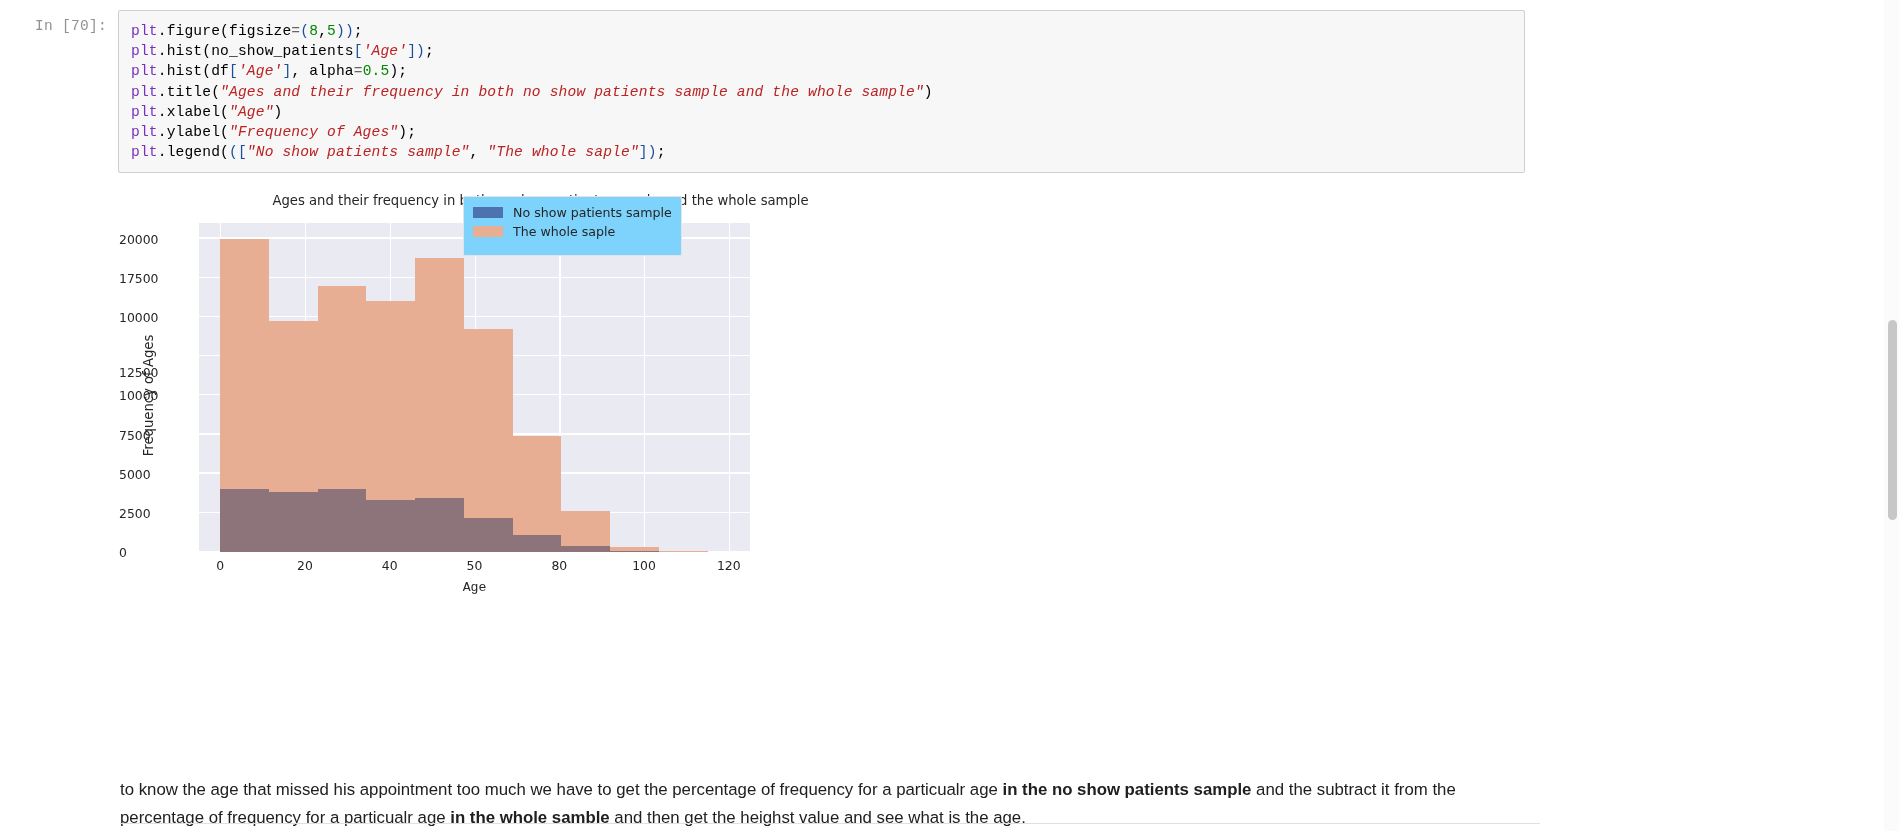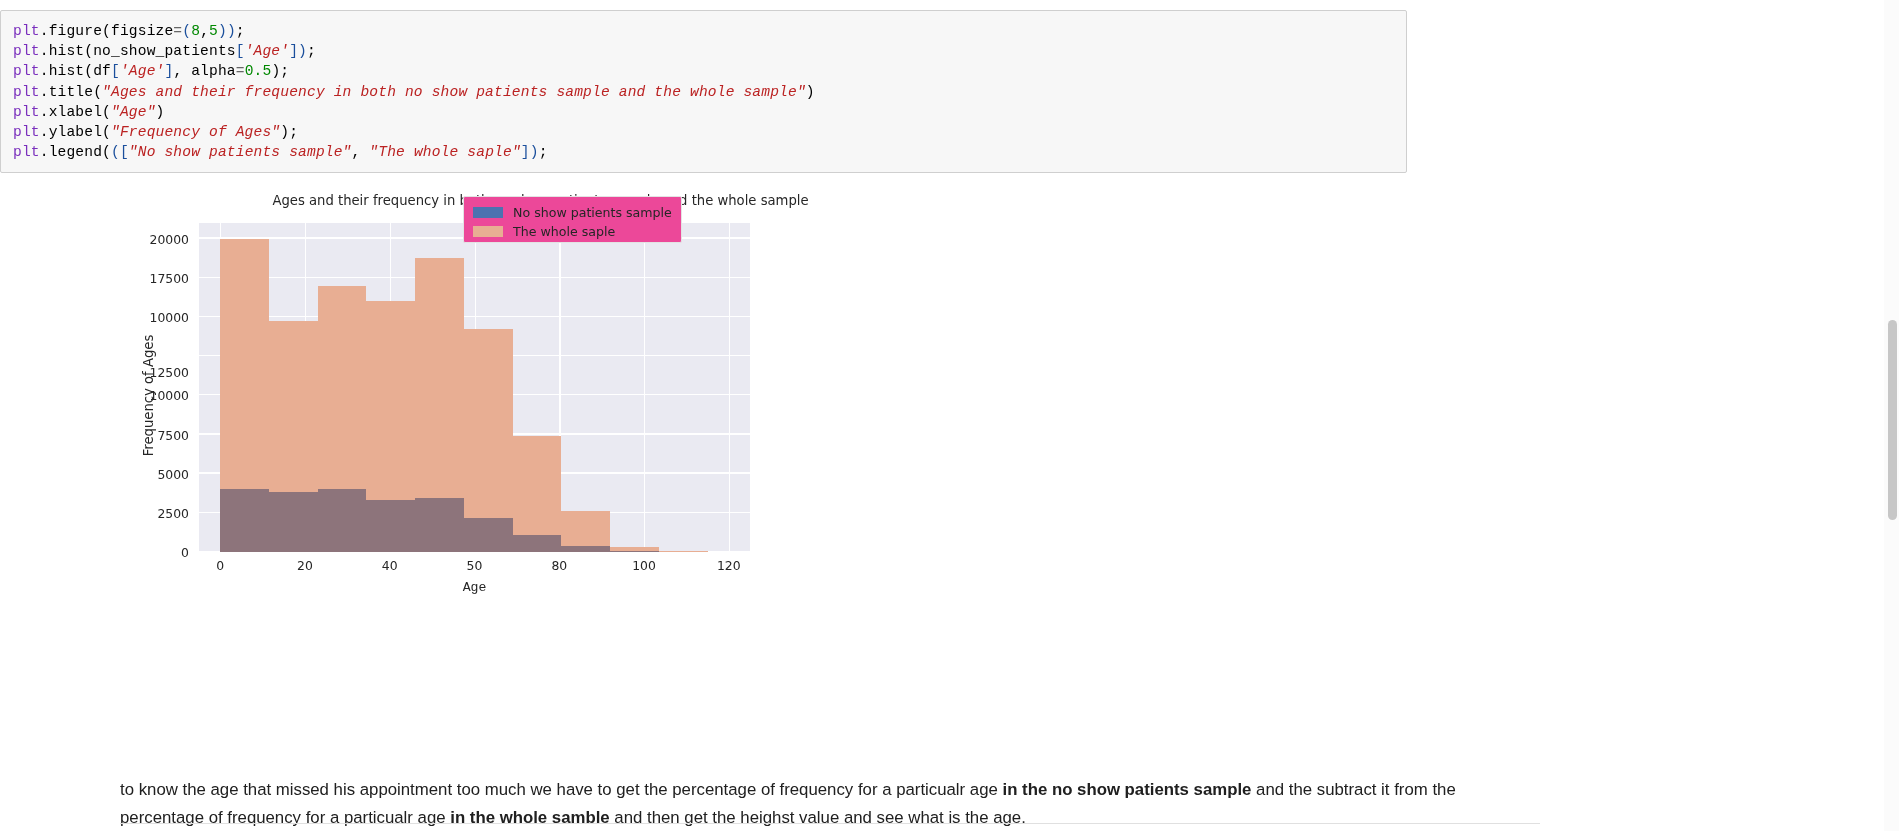--- a/index.html
+++ b/index.html
@@ -94,21 +94,20 @@
   .gridline-v{position:absolute;top:0;height:100%;width:1.3px;background:#ffffff;}
 
   .bar{position:absolute;bottom:0;}
   .bar.whole{background:#e8ae93;}
   .bar.overlap{background:#8d747b;}
 
   
   .ytick{
     position:absolute;
     right:638px; 
-    text-align:right;
     width:70px;
     font-size:12.4px;
     color:#262626;
     font-family:"DejaVu Sans", sans-serif;
     transform:translateY(-50%);
   }
   .xtick{
     position:absolute;
     top:368px;
     width:60px;
@@ -137,24 +136,24 @@
     color:#262626;
     font-family:"DejaVu Sans", sans-serif;
     transform:rotate(-90deg);
   }
 
   
   #legend{
     position:absolute;
     left:345px;
     top:6px;
-    background:#ec4899;
+    background:#7dd3fc;
     border:1px solid #e3e3e3;
     border-radius:2px;
-    padding:6px 9px 1px 9px;
+    padding:6px 9px 14px 9px;
     box-shadow:0 0 0 0 rgba(0,0,0,0);
   }
   .legend-row{display:flex;align-items:center;height:19px;}
   .legend-swatch{width:30px;height:11px;margin-right:10px;flex:0 0 auto;}
   .legend-label{
     font-size:12.6px;color:#262626;white-space:nowrap;
     font-family:"DejaVu Sans", sans-serif;
   }
 
   
@@ -183,20 +182,21 @@
     position:absolute;right:2px;top:320px;width:9px;height:200px;
     background:#c7c7c7;border-radius:5px;
   }
 </style>
 </head>
 <body>
 
 <div id="notebook">
 
   <div class="cell-row">
+    <div class="prompt">In [70]:</div>
     <div class="input-area">
       <pre class="code"><span><span class="tok-dot">plt</span>.figure(figsize<span class="tok-op">=</span><span class="tok-punct">(</span><span class="tok-num">8</span>,<span class="tok-num">5</span><span class="tok-punct">))</span>;</span>
 <span><span class="tok-dot">plt</span>.hist(no_show_patients<span class="tok-punct">[</span><span class="tok-str">'Age'</span><span class="tok-punct">])</span>;</span>
 <span><span class="tok-dot">plt</span>.hist(df<span class="tok-punct">[</span><span class="tok-str">'Age'</span><span class="tok-punct">]</span>, alpha<span class="tok-op">=</span><span class="tok-num">0.5</span>);</span>
 <span><span class="tok-dot">plt</span>.title(<span class="tok-str">"Ages and their frequency in both no show patients sample and the whole sample"</span>)</span>
 <span><span class="tok-dot">plt</span>.xlabel(<span class="tok-str">"Age"</span>)</span>
 <span><span class="tok-dot">plt</span>.ylabel(<span class="tok-str">"Frequency of Ages"</span>);</span>
 <span><span class="tok-dot">plt</span>.legend(<span class="tok-punct">([</span><span class="tok-str">"No show patients sample"</span>, <span class="tok-str">"The whole saple"</span><span class="tok-punct">])</span>;</span></pre>
     </div>
   </div>

